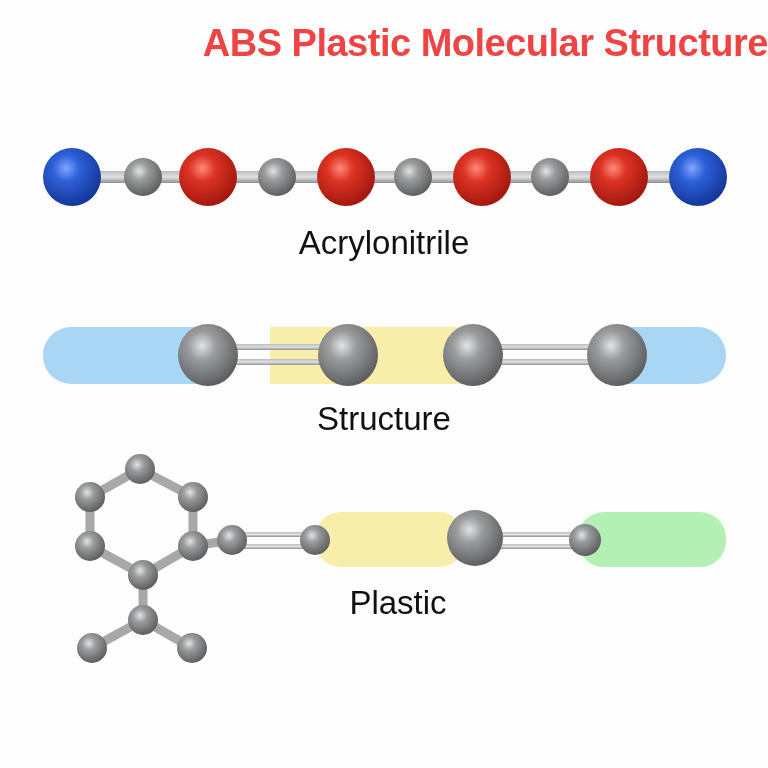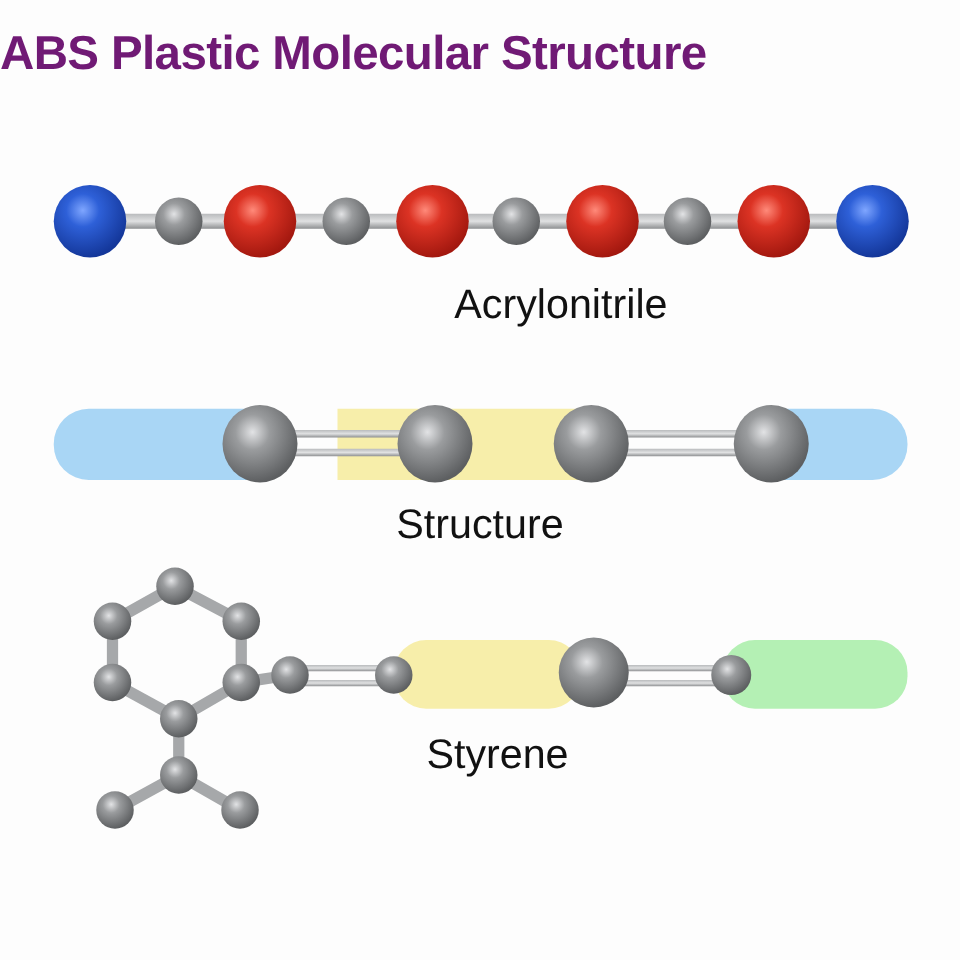--- a/index.html
+++ b/index.html
@@ -1,17 +1,17 @@
 <!DOCTYPE html>
 <html><head>
 <meta charset="utf-8">
 <style>
   html, body { margin:0; padding:0; background:#fdfdfd; }
   body { width:768px; height:768px; position:relative; overflow:hidden; font-family:"Liberation Sans", sans-serif; }
-  .title { position:absolute; left:0; top:22px; width:768px; text-align:left; font-size:38px; font-weight:bold; color:#701a75; letter-spacing:-0.5px; }
+  .title { position:absolute; left:0; top:22px; width:768px; text-align:right; font-size:38px; font-weight:bold; color:#ef4444; letter-spacing:-0.5px; }
   .label { position:absolute; text-align:center; font-size:33px; color:#111; }
   svg { position:absolute; left:0; top:0; }
 </style>
 </head>
 <body>
 
 <div class="title">ABS Plastic Molecular Structure</div>
 
 <svg width="768" height="768" viewBox="0 0 768 768">
   <defs>
@@ -93,15 +93,15 @@
     <circle cx="143" cy="620" r="15" fill="url(#gGray)"></circle>
     <circle cx="92" cy="648" r="15" fill="url(#gGray)"></circle>
     <circle cx="192" cy="648" r="15" fill="url(#gGray)"></circle>
     <circle cx="232" cy="540" r="15" fill="url(#gGray)"></circle>
     <circle cx="315" cy="540" r="15" fill="url(#gGray)"></circle>
     <circle cx="475" cy="538" r="28" fill="url(#gGray)"></circle>
     <circle cx="585" cy="540" r="16" fill="url(#gGray)"></circle>
   </g>
 </svg>
 
-<div class="label" style="left:234px; top:224px; width:300px;text-align:right;">Acrylonitrile</div>
+<div class="label" style="left:234px; top:224px; width:300px;">Acrylonitrile</div>
 <div class="label" style="left:234px; top:400px; width:300px;">Structure</div>
-<div class="label" style="left:248px; top:584px; width:300px;">Styrene</div>
+<div class="label" style="left:248px; top:584px; width:300px;">Plastic</div>
 
 </body></html>

